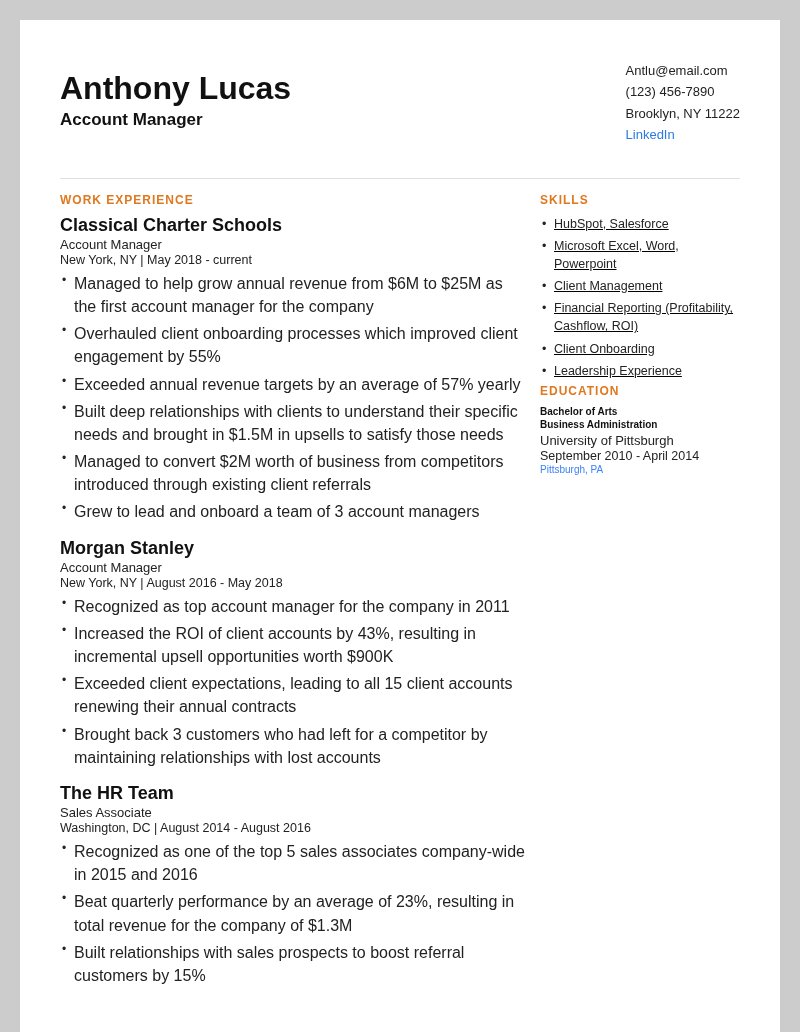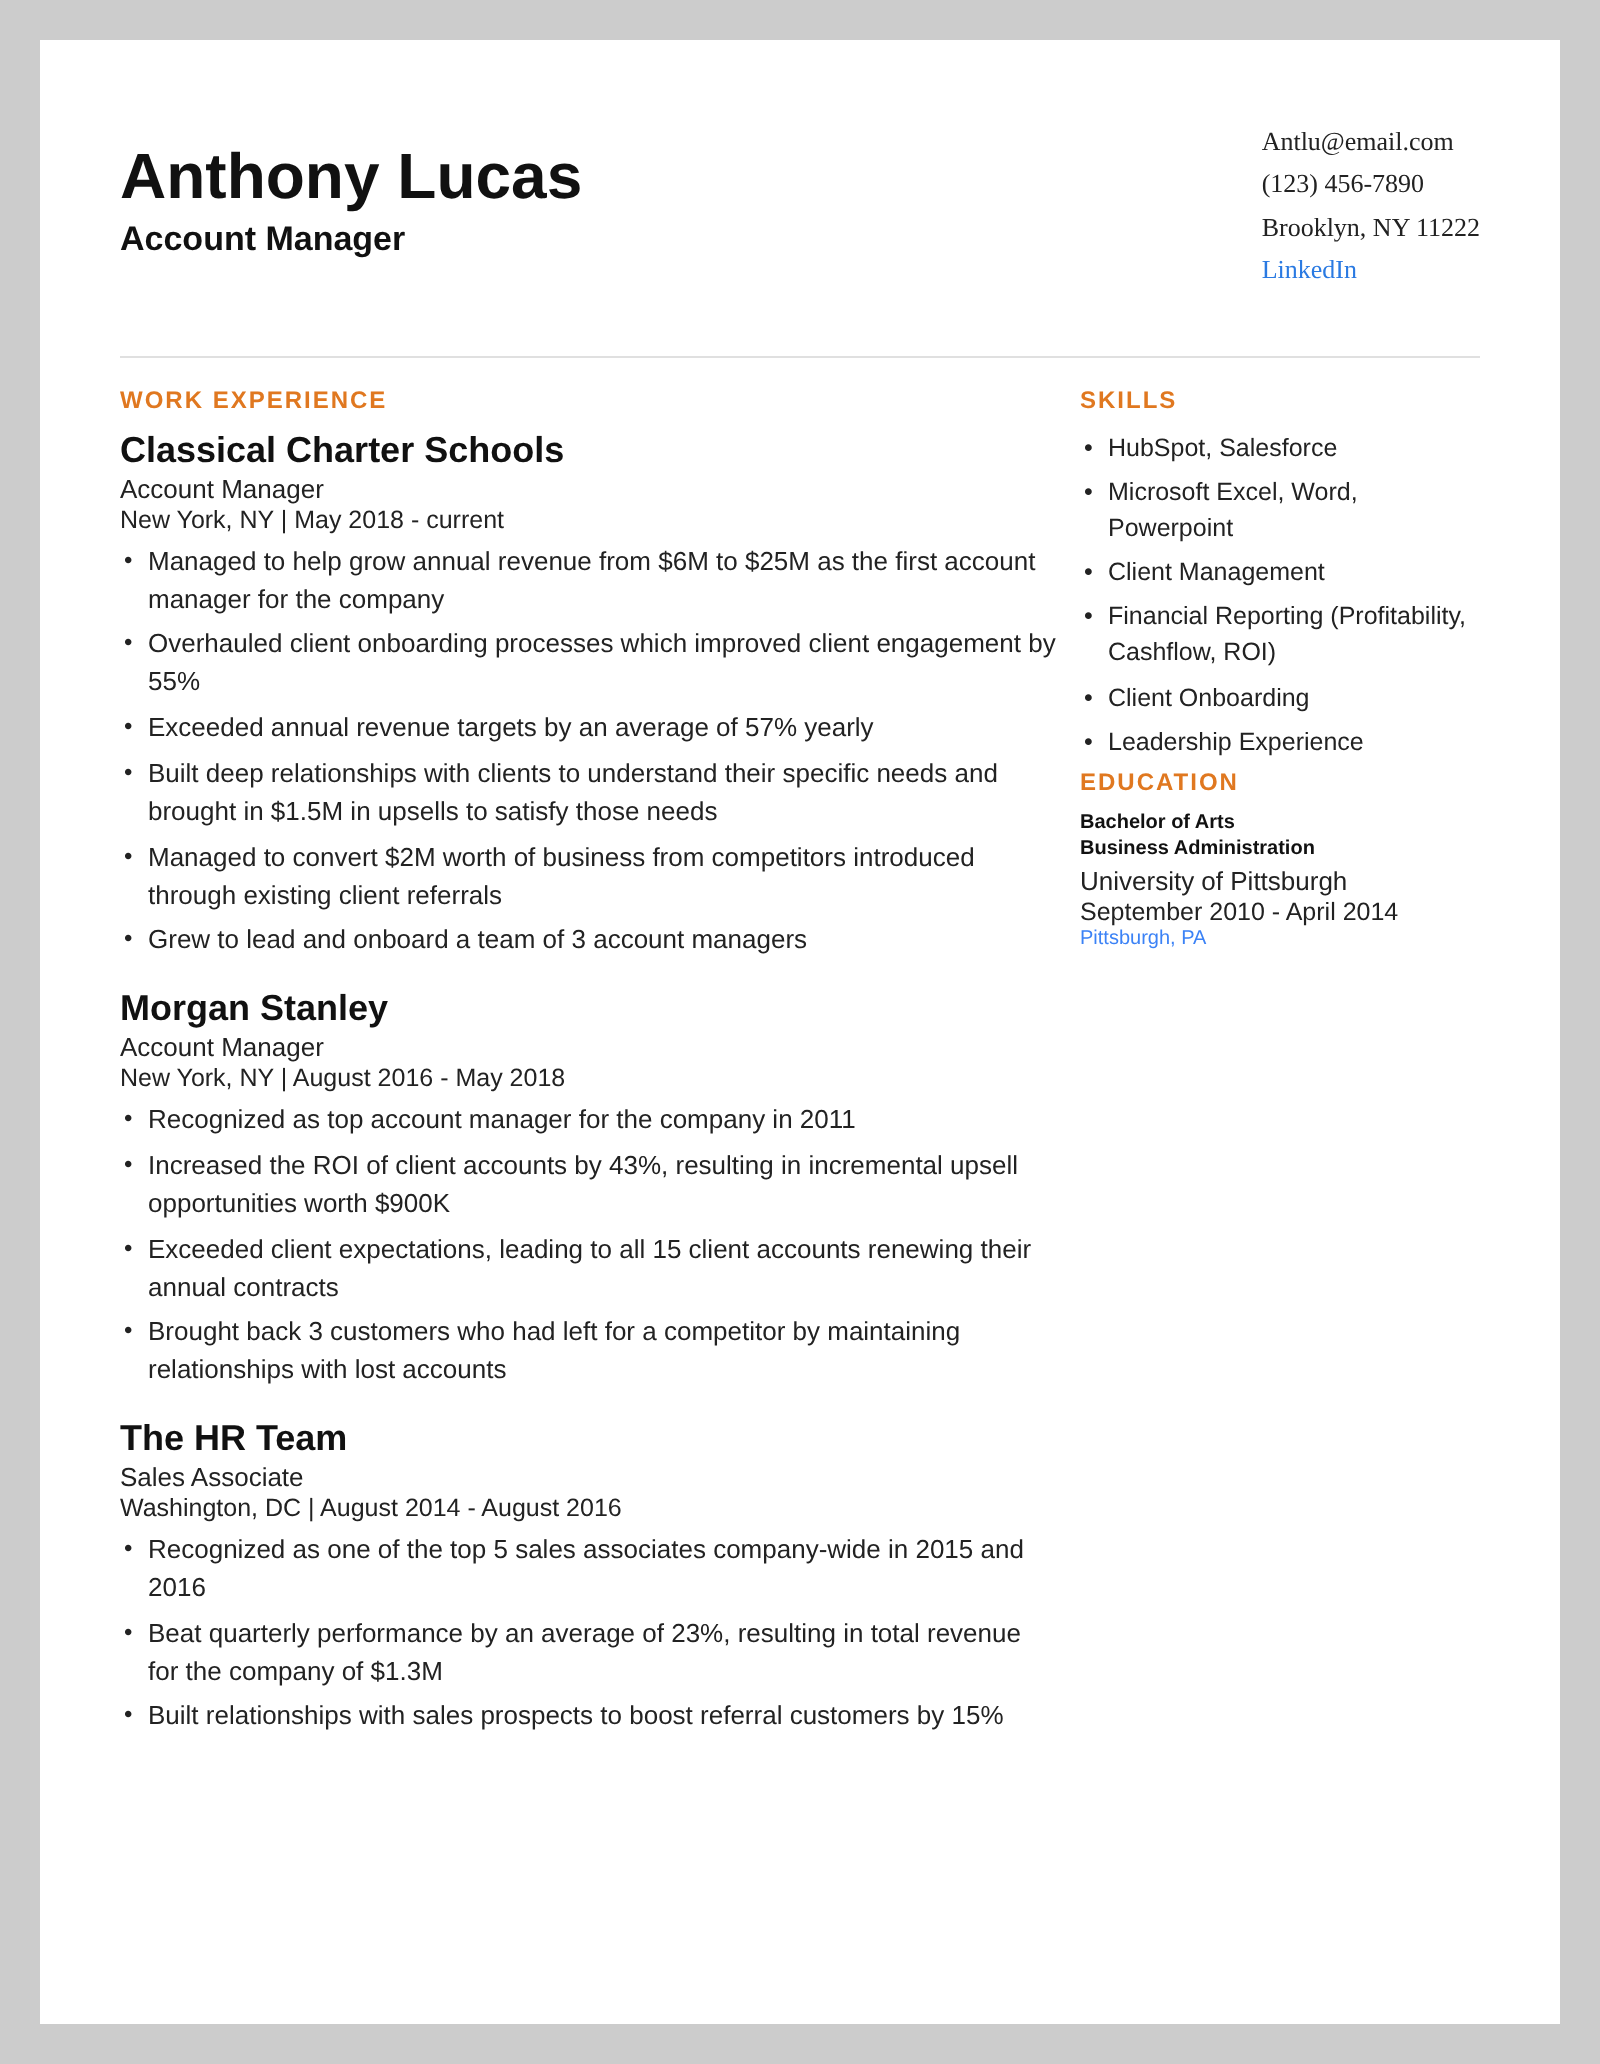--- a/index.html
+++ b/index.html
@@ -38,21 +38,20 @@
       font-weight: 700;
       color: #111;
       margin-top: 4px;
     }
     .header-right {
       text-align: left;
       font-size: 13px;
       color: #222;
       line-height: 1.65;
       margin-top: 4px;
-      font-family: Liberation Serif, serif;
     }
     .header-right a, .linkedin-link {
       color: #2a7ae2;
       text-decoration: none;
     }
     .divider {
       border: none;
       border-top: 1.5px solid #e0e0e0;
       margin-bottom: 14px;
     }
@@ -91,21 +90,21 @@
       font-size: 12.5px;
       color: #222;
       margin-bottom: 5px;
     }
     .job-bullets {
       list-style: none;
       padding: 0;
       margin-bottom: 14px;
     }
     .job-bullets li {
-      font-size: 13px;
+      font-size: 16px;
       color: #222;
       padding-left: 14px;
       position: relative;
       margin-bottom: 4px;
       line-height: 1.45;
     }
     .job-bullets li::before {
       content: "•";
       position: absolute;
       left: 2px;
@@ -113,20 +112,21 @@
       font-size: 12px;
     }
     .job-block {
       margin-bottom: 10px;
     }
     
     .skill-list {
       list-style: none;
       padding: 0;
       margin-bottom: 2px;
+      text-decoration: underline;
     }
     .skill-list li {
       font-size: 12.5px;
       color: #222;
       padding-left: 14px;
       position: relative;
       margin-bottom: 4px;
       line-height: 1.45;
     }
     .skill-list li::before {

